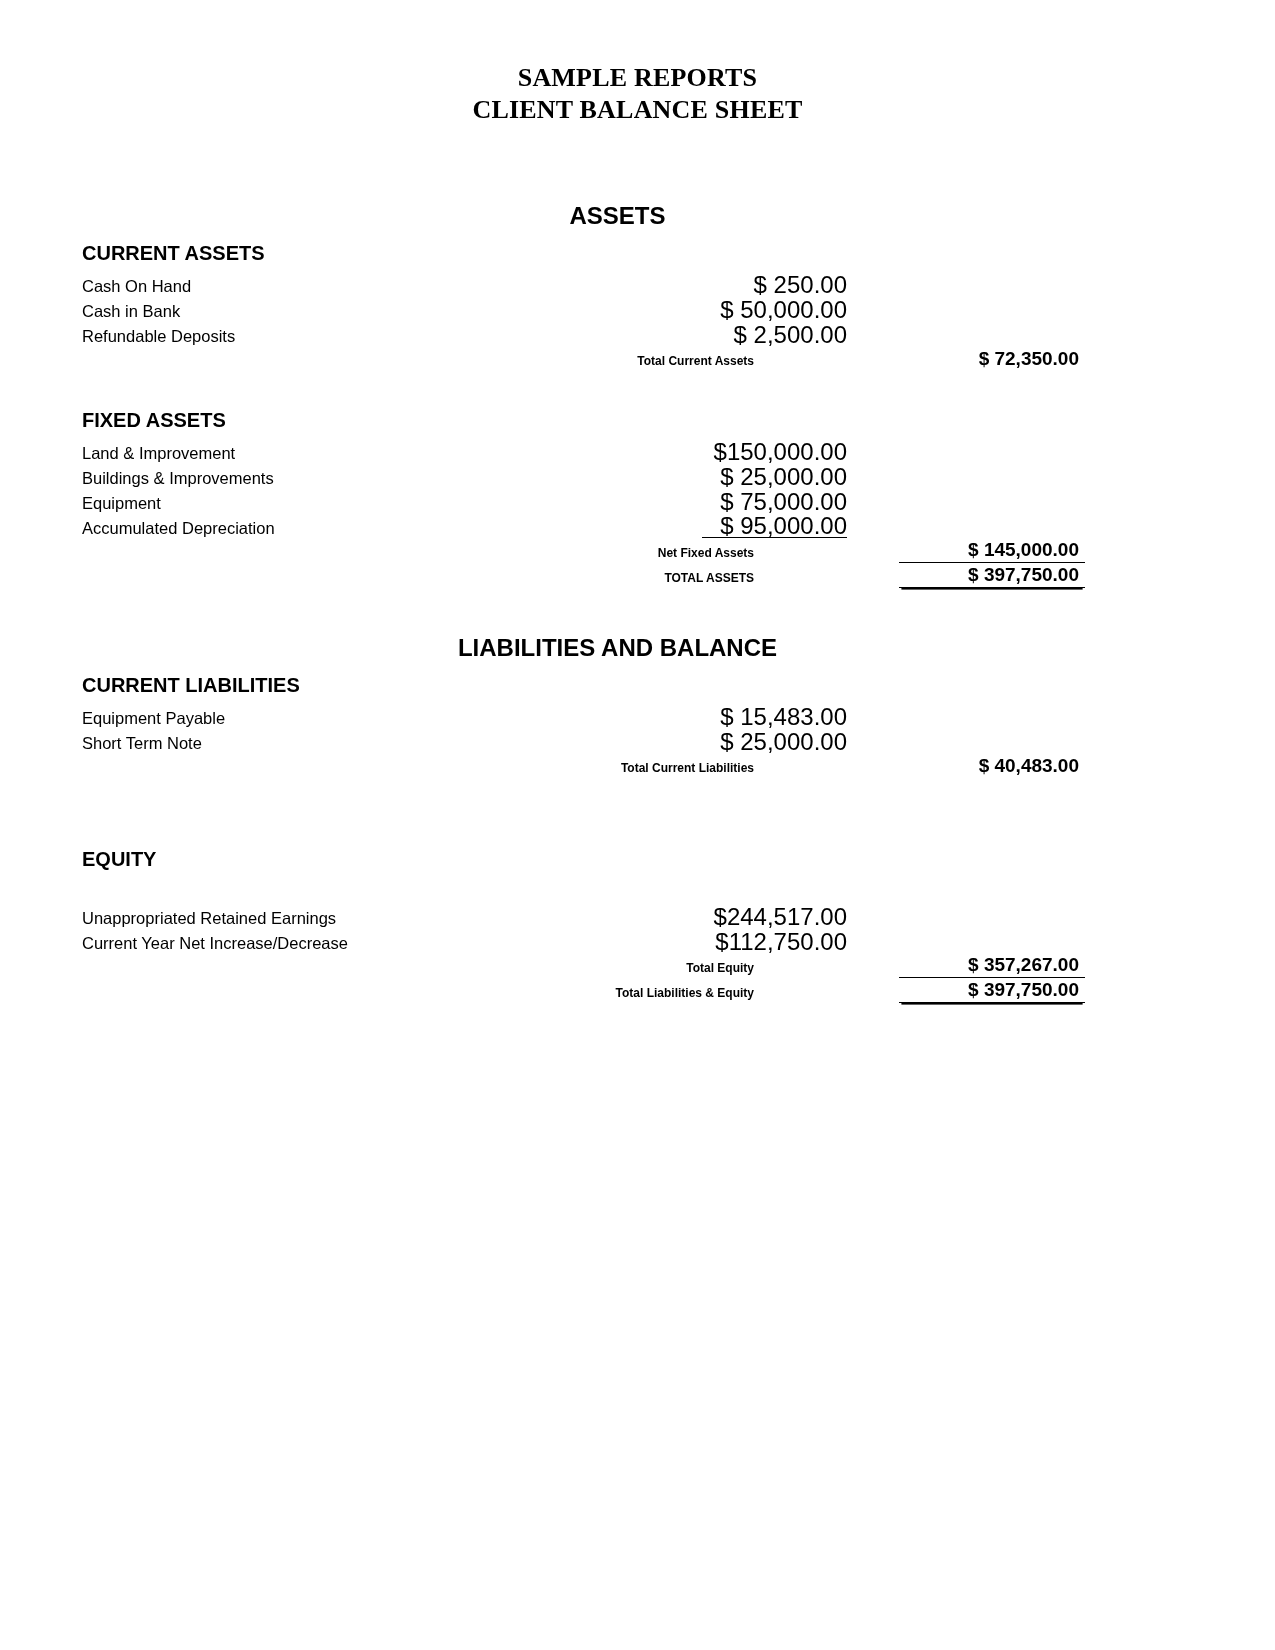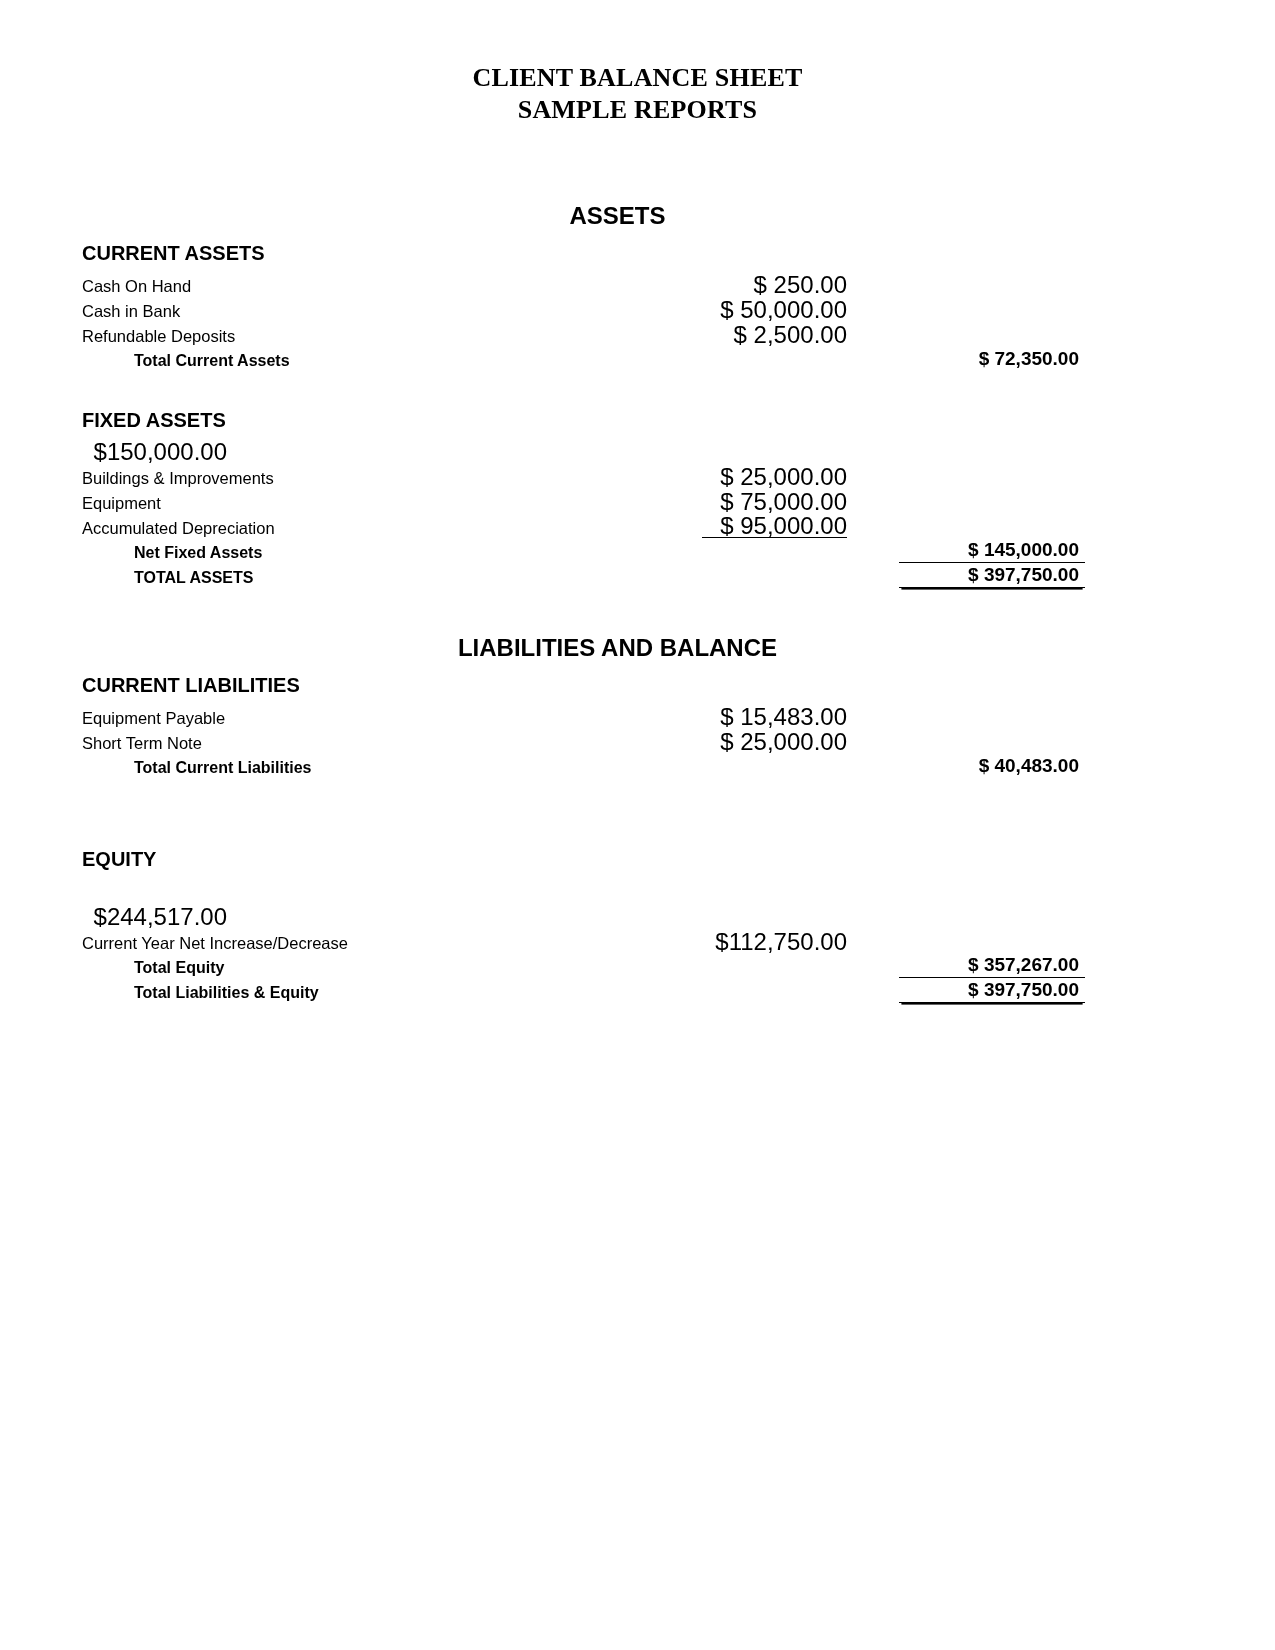--- a/index.html
+++ b/index.html
@@ -67,23 +67,24 @@
     height: 25px;
   }
   .row .label {
     width: 620px;
     font-size: 16.5px;
     line-height: 20px;
     white-space: nowrap;
     margin-top: 28px;
   }
   .row .label.total {
-    font-size: 16px;
+    font-size: 12px;
     font-weight: bold;
     padding-left: 52px;
+    text-align: right;
   }
   .row .col1 {
     width: 145px;
     font-size: 24px;
     line-height: 21px;
     text-align: right;
     white-space: nowrap;
     padding-bottom: 1px;
   }
   .row .col2 {
@@ -108,22 +109,22 @@
   .spacer-md { height: 26px; }
   .spacer-lg { height: 46px; }
   .spacer-xl { height: 58px; }
 </style>
 </head>
 <body>
 
 <div class="page">
 
   <div class="title-block">
+    <div class="title-line">SAMPLE REPORTS</div>
     <div class="title-line">CLIENT BALANCE SHEET</div>
-    <div class="title-line">SAMPLE REPORTS</div>
   </div>
 
   <div class="statement">
 
     <div class="section-banner">ASSETS</div>
 
     <div class="group-head">CURRENT ASSETS</div>
 
     <div class="row">
       <div class="label">Cash On Hand</div>
@@ -147,20 +148,21 @@
       <div class="label total">Total Current Assets</div>
       <div class="col1"></div>
       <div class="col2">$  72,350.00</div>
     </div>
 
     <div class="spacer-md"></div>
 
     <div class="group-head">FIXED ASSETS</div>
 
     <div class="row">
+      <div class="label">Land &amp; Improvement</div>
       <div class="col1">$150,000.00</div>
       <div class="col2"></div>
     </div>
 
     <div class="row">
       <div class="label">Buildings &amp; Improvements</div>
       <div class="col1">$ 25,000.00</div>
       <div class="col2"></div>
     </div>
 
@@ -212,20 +214,21 @@
       <div class="col2">$   40,483.00</div>
     </div>
 
     <div class="spacer-xl"></div>
 
     <div class="group-head">EQUITY</div>
 
     <div class="spacer-md"></div>
 
     <div class="row">
+      <div class="label">Unappropriated Retained Earnings</div>
       <div class="col1">$244,517.00</div>
       <div class="col2"></div>
     </div>
 
     <div class="row">
       <div class="label">Current Year Net Increase/Decrease</div>
       <div class="col1">$112,750.00</div>
       <div class="col2"></div>
     </div>
 

